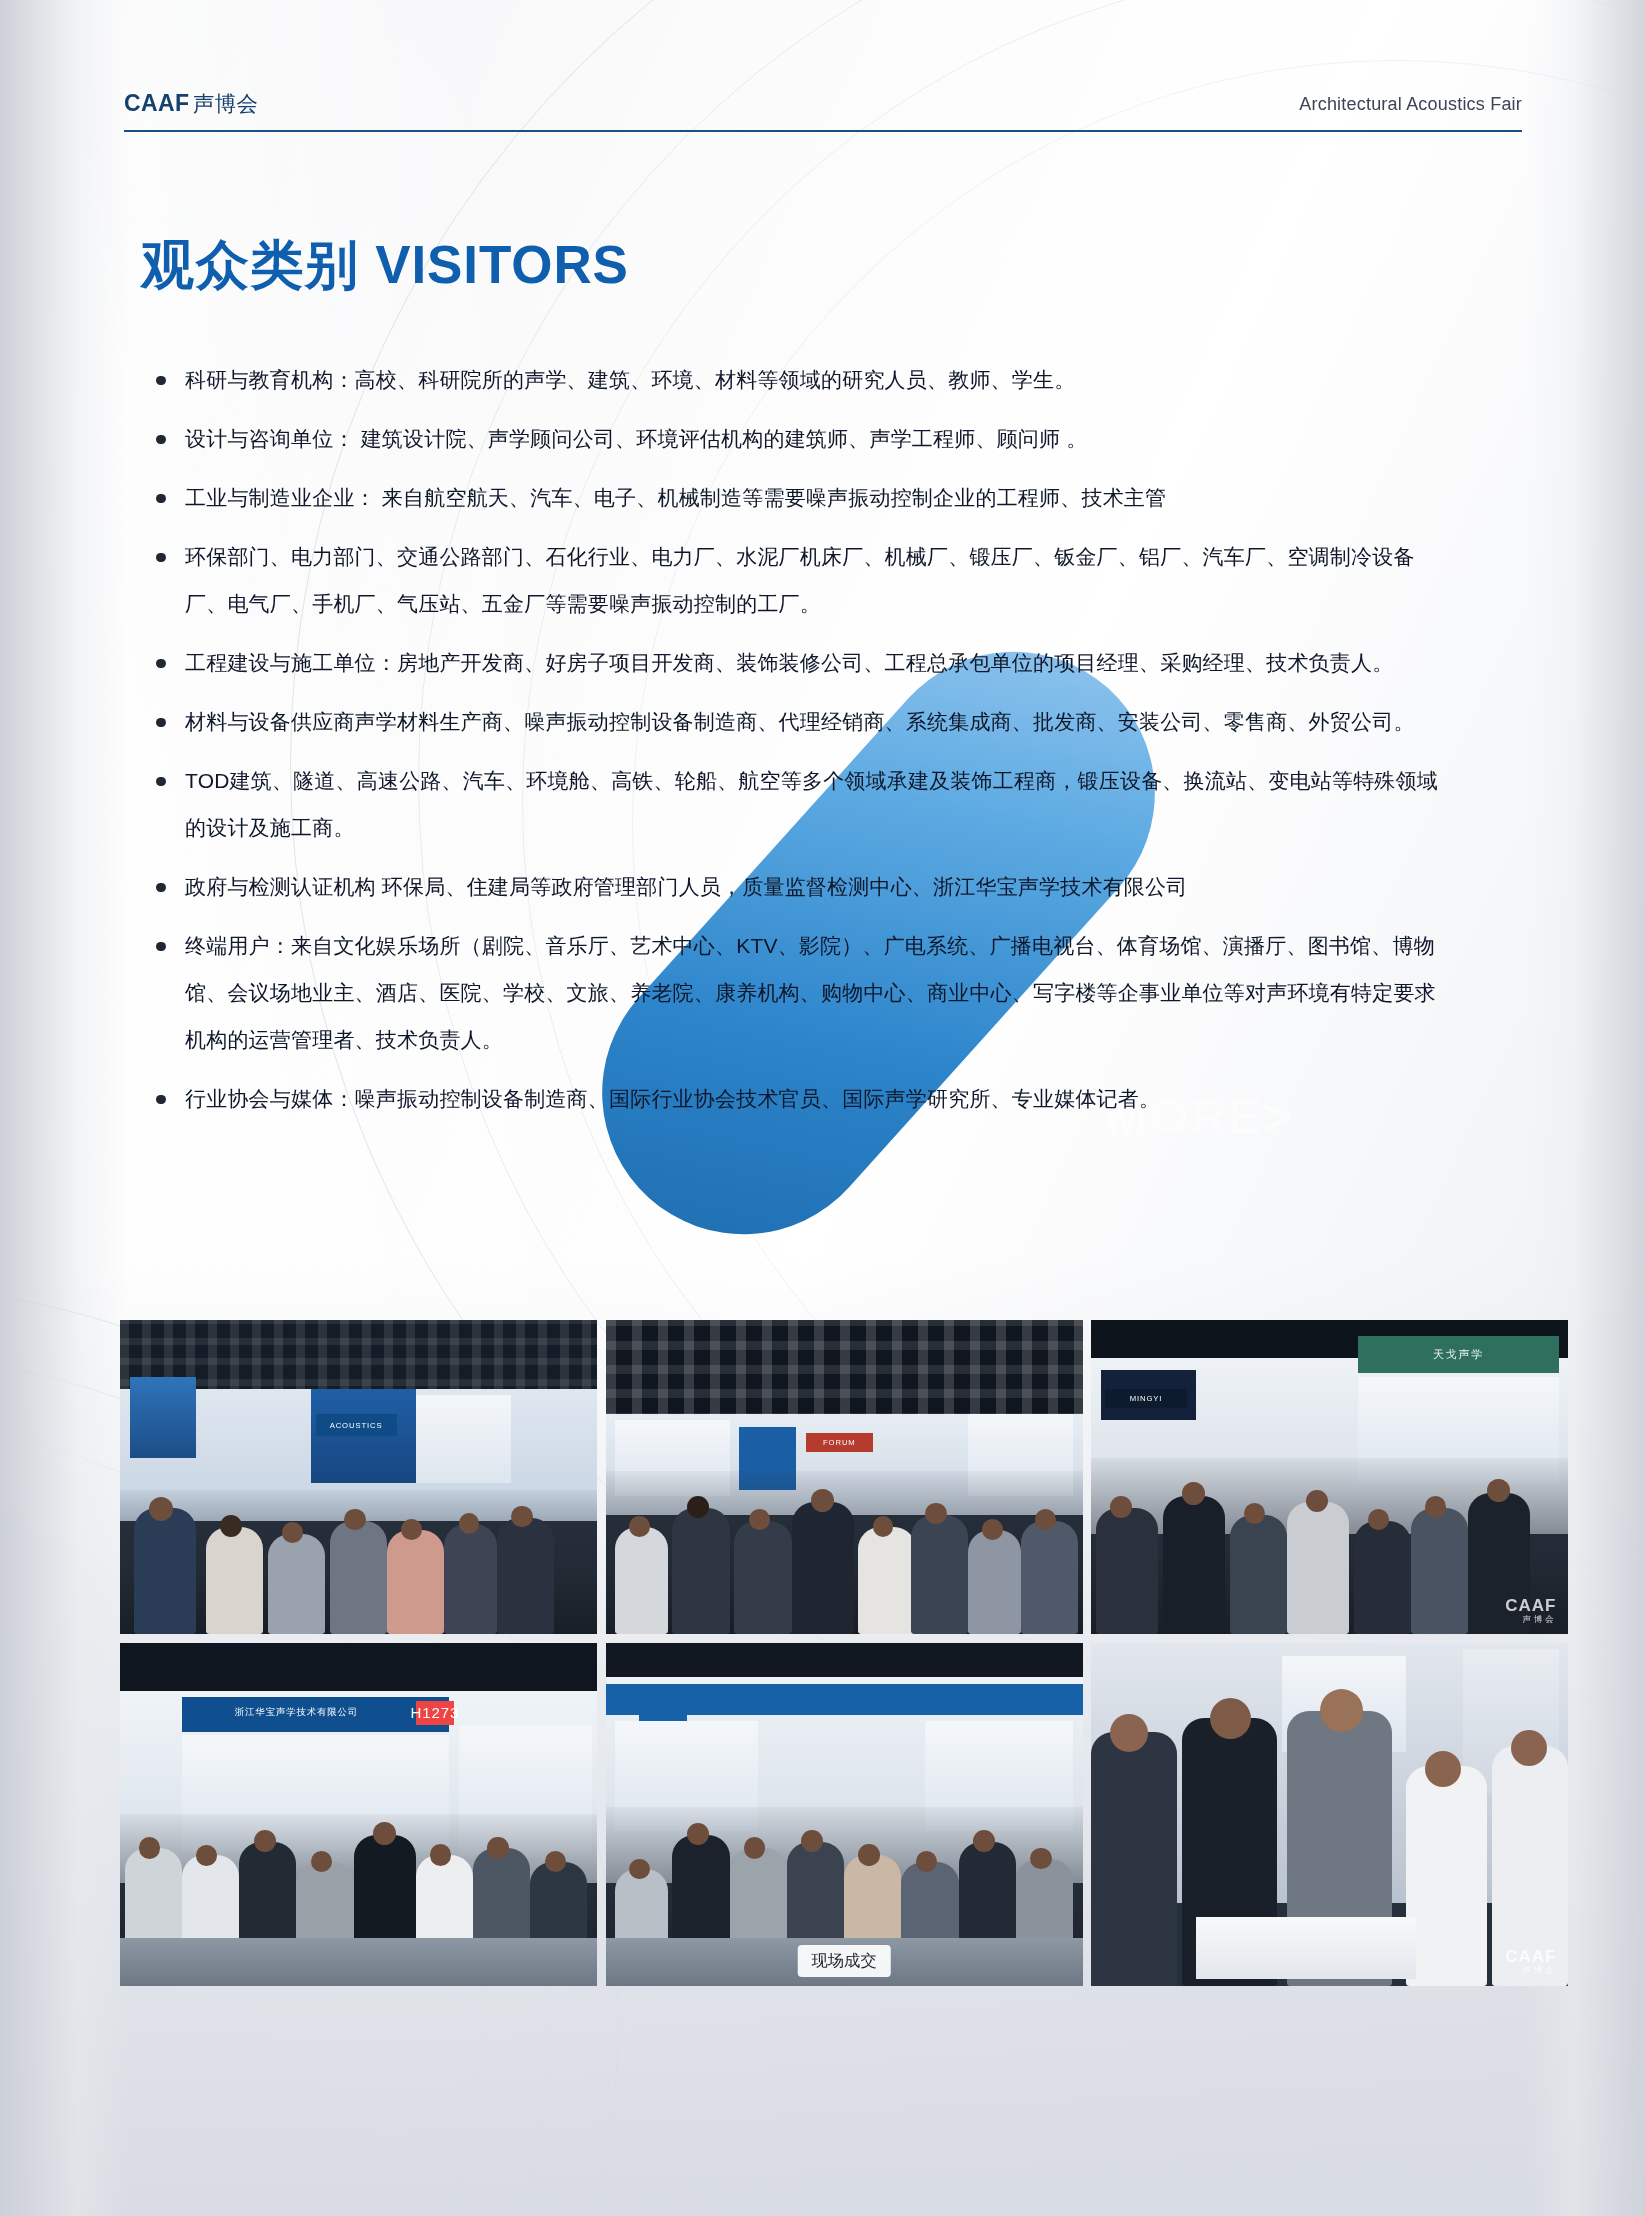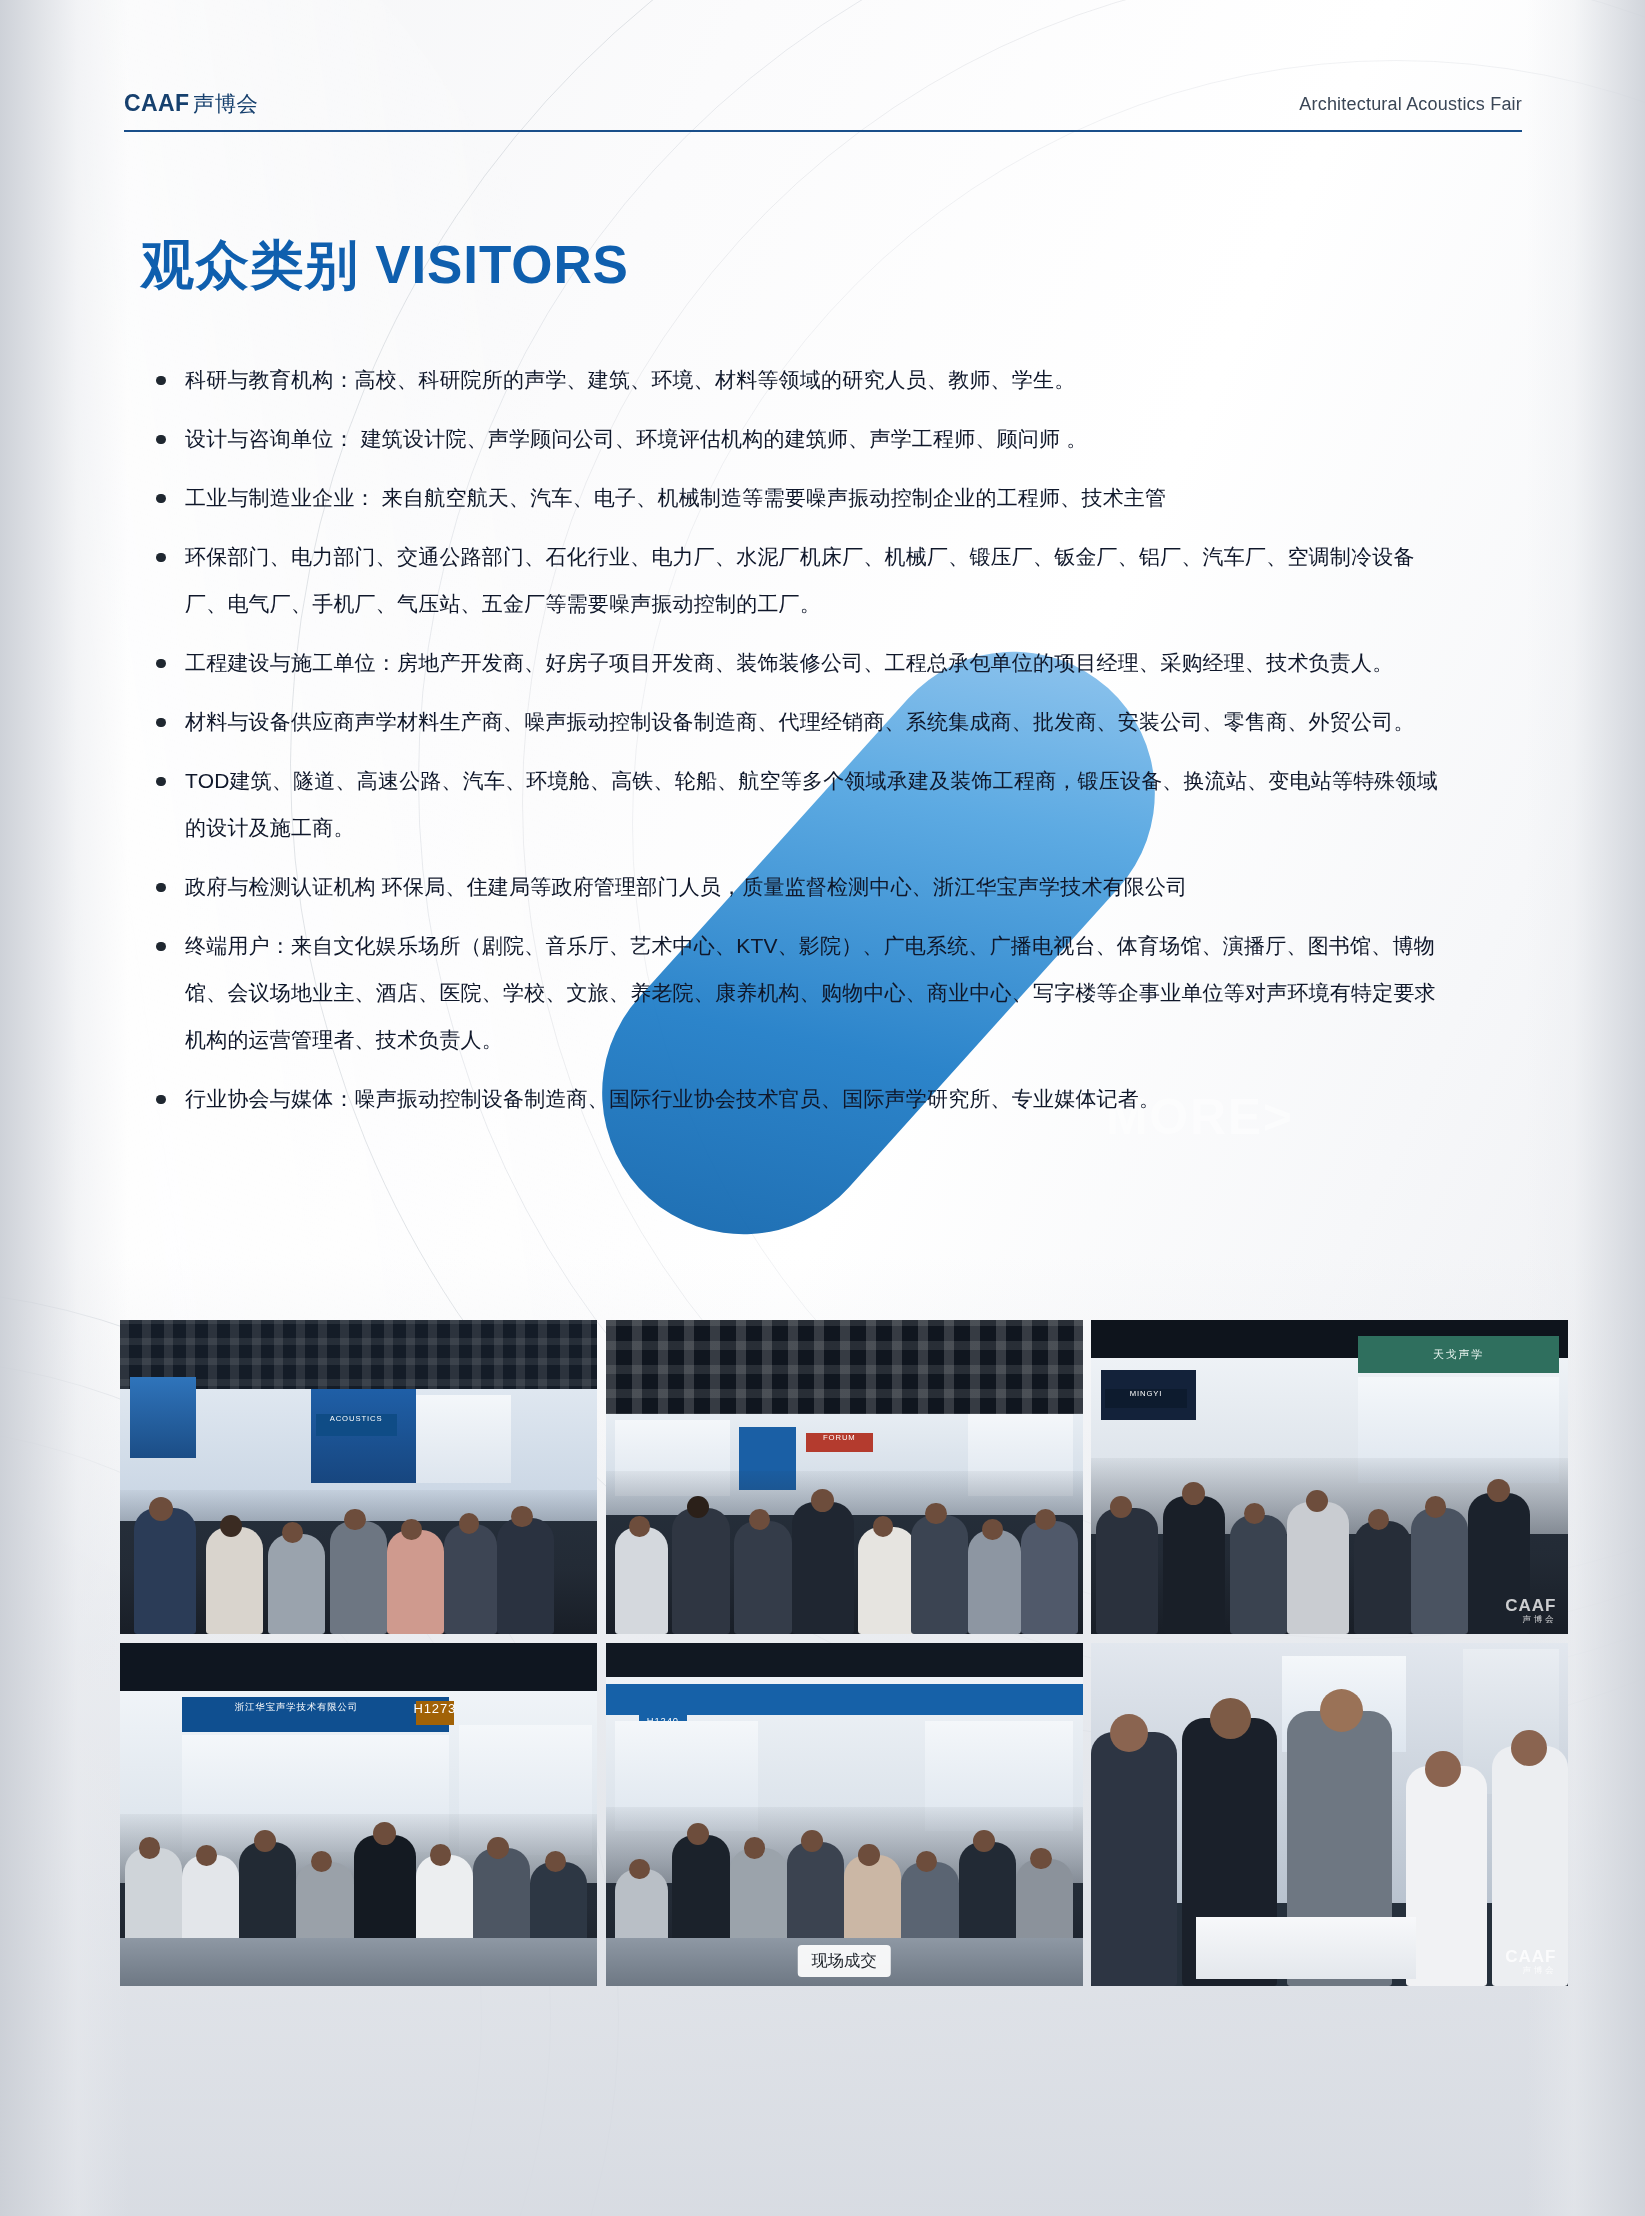--- a/index.html
+++ b/index.html
@@ -257,21 +257,21 @@
     position: absolute;
     border-radius: 50%;
     background: #6d4d3c;
   }
   .signboard {
     position: absolute;
     background: #0f4c86;
     color: #ffffff;
     font-size: 7.7px;
     display: flex;
-    align-items: flex-start;
+    align-items: center;
     justify-content: center;
     letter-spacing: 0.9px;
   }
   .green-sign {
     position: absolute;
     background: #2f6f5e;
     color: #eaf6f1;
     font-size: 11px;
     display: flex;
     align-items: center;
@@ -452,21 +452,21 @@
     </div>
 
     <div class="photo">
       <div class="scene">
         <div class="ceiling" style="height:16%; background:#0f1620;"></div>
         <div class="hall-bright" style="top:14%; bottom:30%; background:linear-gradient(180deg,#f0f4f8,#d6dfe8)"></div>
         <div class="booth-blue" style="left:13%; top:16%; width:56%; height:10%; background:#0f4f90;"></div>
         <div class="signboard" style="left:14%; top:17%; width:46%; height:7%; background:#0f4f90; font-size:9.4px;">
           <span>浙江华宝声学技术有限公司</span>
         </div>
-        <div class="signboard" style="left:62%; top:17%; width:8%; height:7%; background:#a16207; font-size:13px;">
+        <div class="signboard" style="left:62%; top:17%; width:8%; height:7%; background:#ef4444; font-size:15px;">
           <span>H1273</span>
         </div>
         <div class="booth-white" style="left:13%; top:27%; width:56%; height:34%;"></div>
         <div class="booth-white" style="left:71%; top:24%; width:28%; height:38%;"></div>
         <div class="crowd" style="height:50%"></div>
         <div class="person" style="left:1%; width:12%; height:40%; background:#cfd4d9;"></div>
         <div class="head" style="left:4%; bottom:37%; width:21.4px; height:21.4px;"></div>
         <div class="person" style="left:13%; width:12%; height:38%; background:#e3e6ea;"></div>
         <div class="head" style="left:16%; bottom:35%; width:20.6px; height:20.6px;"></div>
         <div class="person" style="left:25%; width:12%; height:42%; background:#222a34;"></div>

